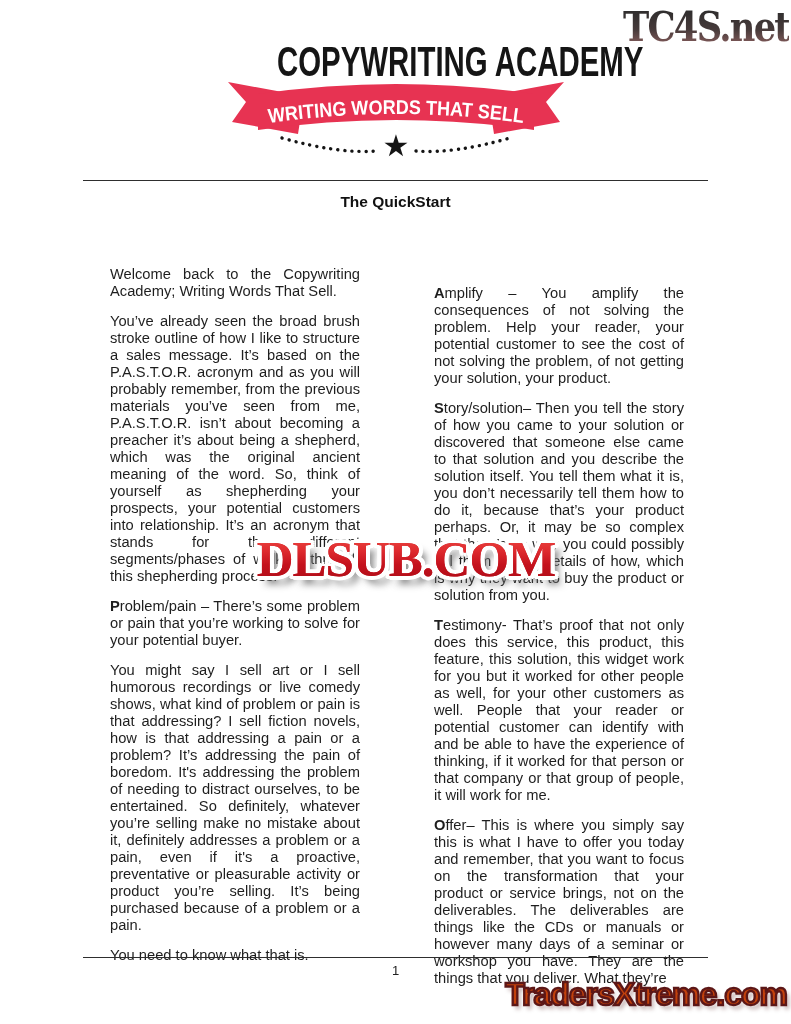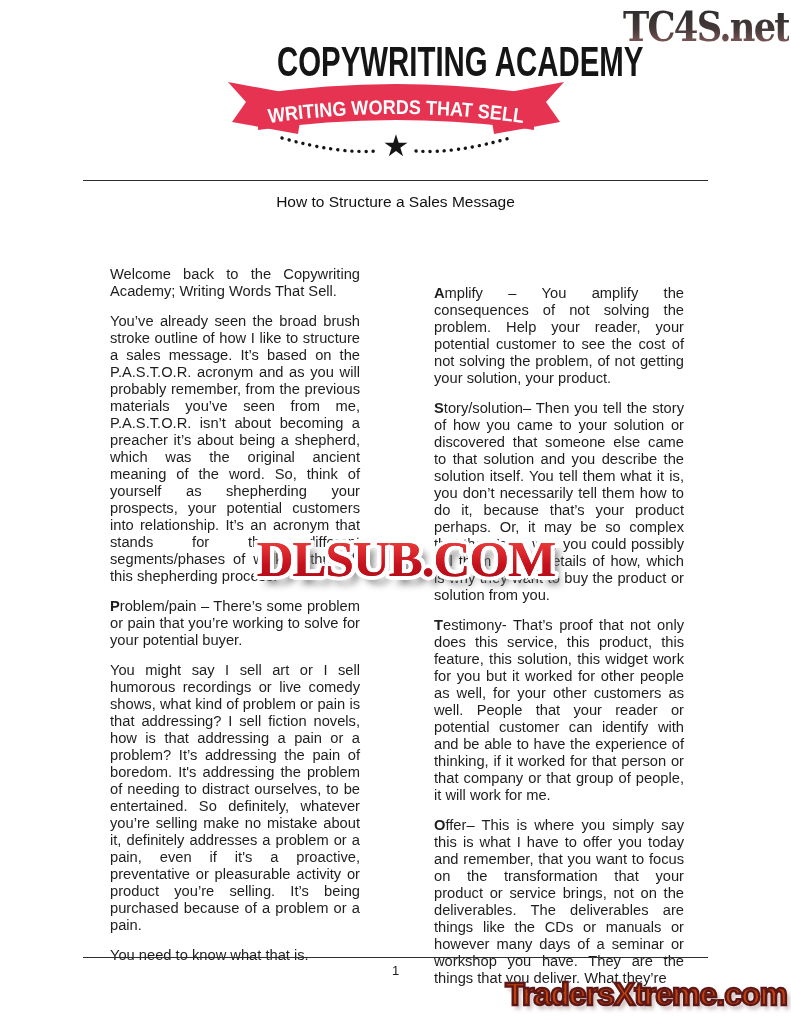--- a/index.html
+++ b/index.html
@@ -70,21 +70,21 @@
       <path d="M56,58 Q112,74 150,71" stroke="#151515" stroke-width="3.4" stroke-dasharray="0.1 7" stroke-linecap="round" fill="none"></path>
       <path d="M190,71 Q228,74 284,58" stroke="#151515" stroke-width="3.4" stroke-dasharray="0.1 7" stroke-linecap="round" fill="none"></path>
       <text x="170" y="76" font-size="30" text-anchor="middle" fill="#151515">★</text>
     </svg>
   </div>
 
   <div class="tc4s">TC4S.net</div>
 
   <div class="rule-top"></div>
   <div class="doc-header">
-    <div>How to Structure a Sales Message</div>
+    <div class="t">The QuickStart</div>
   </div>
 
   <div class="columns">
     <div class="col col-left">
       <p><span>Welcome back to the Copywriting Academy; Writing Words That Sell.</span></p>
       <p><span>You’ve already seen the broad brush stroke outline of how I like to structure a sales message. It’s based on the P.A.S.T.O.R. acronym and as you will probably remember, from the previous materials you’ve seen from me, P.A.S.T.O.R. isn’t about becoming a preacher it’s about being a shepherd, which was the original ancient meaning of the word. So, think of yourself as shepherding your prospects, your potential customers into relationship. It’s an acronym that stands for the different segments/phases of walking through this shepherding process.</span></p>
       <p><span class="lead">P</span><span>roblem/pain – There’s some problem or pain that you’re working to solve for your potential buyer.</span></p>
       <p><span>You might say I sell art or I sell humorous recordings or live comedy shows, what kind of problem or pain is that addressing? I sell fiction novels, how is that addressing a pain or a problem? It’s addressing the pain of boredom. It's addressing the problem of needing to distract ourselves, to be entertained. So definitely, whatever you’re selling make no mistake about it, definitely addresses a problem or a pain, even if it's a proactive, preventative or pleasurable activity or product you’re selling. It’s being purchased because of a problem or a pain.</span></p>
       <p><span>You need to know what that is.</span></p>
     </div>

